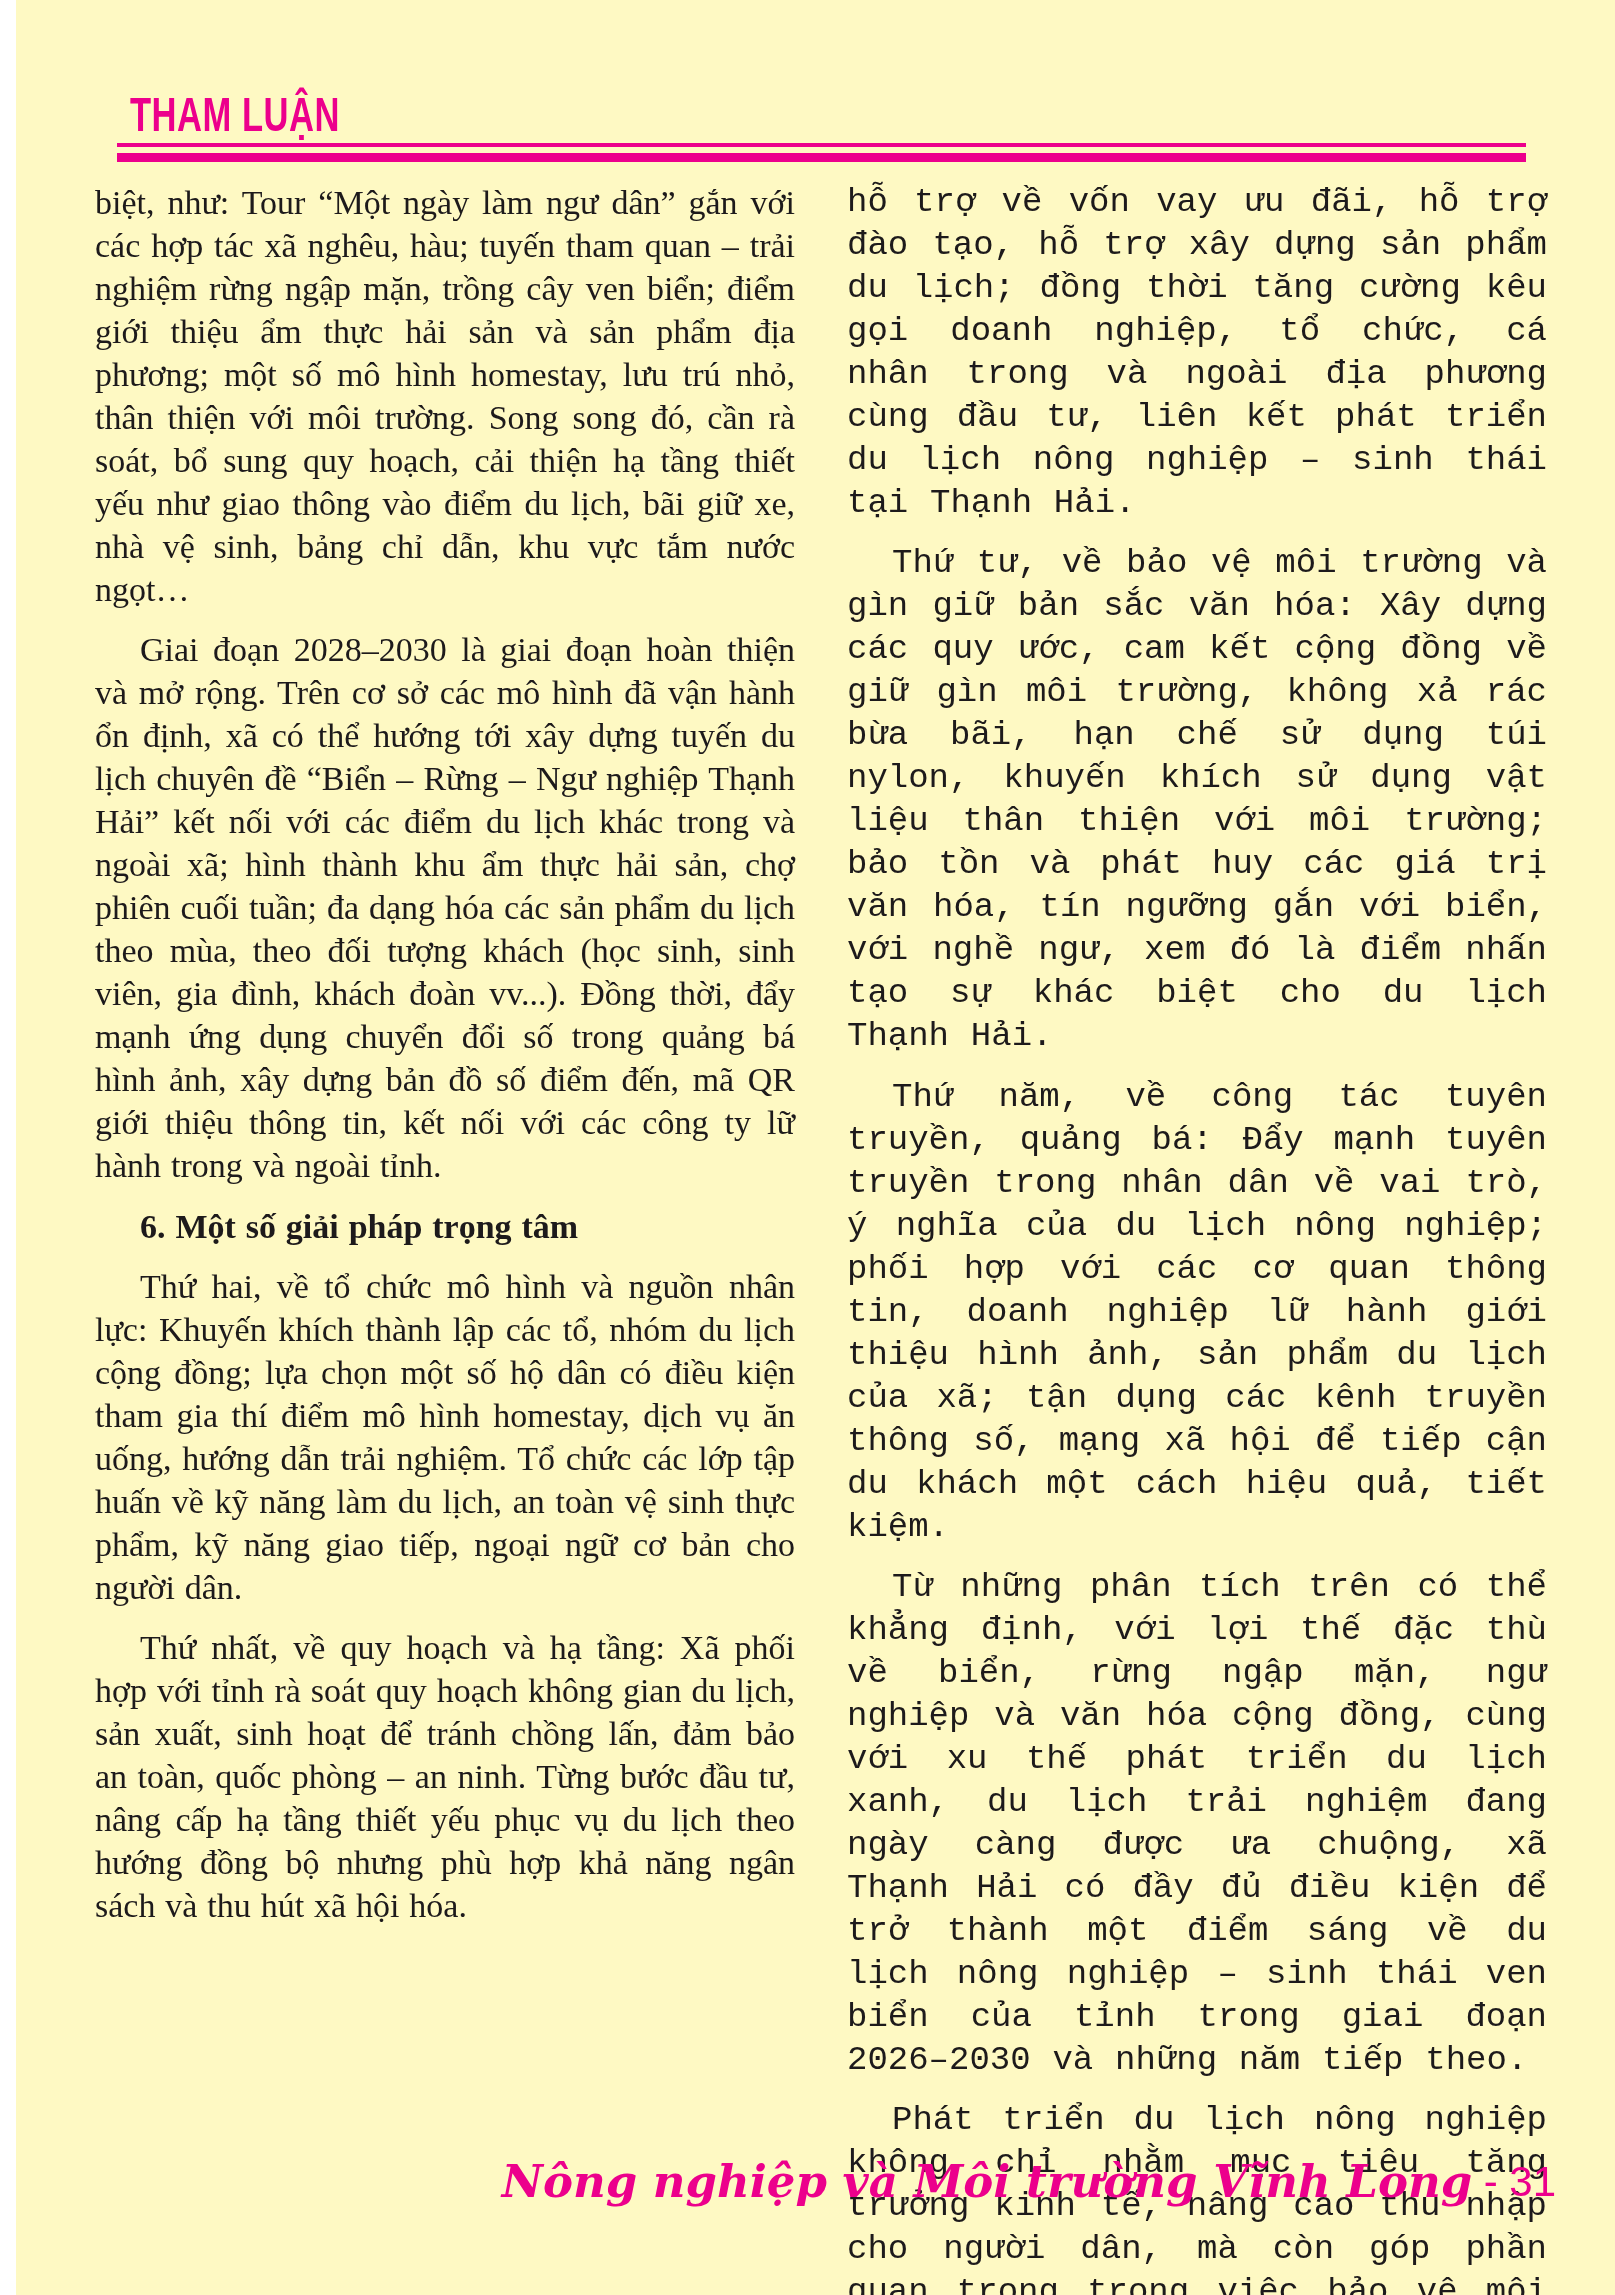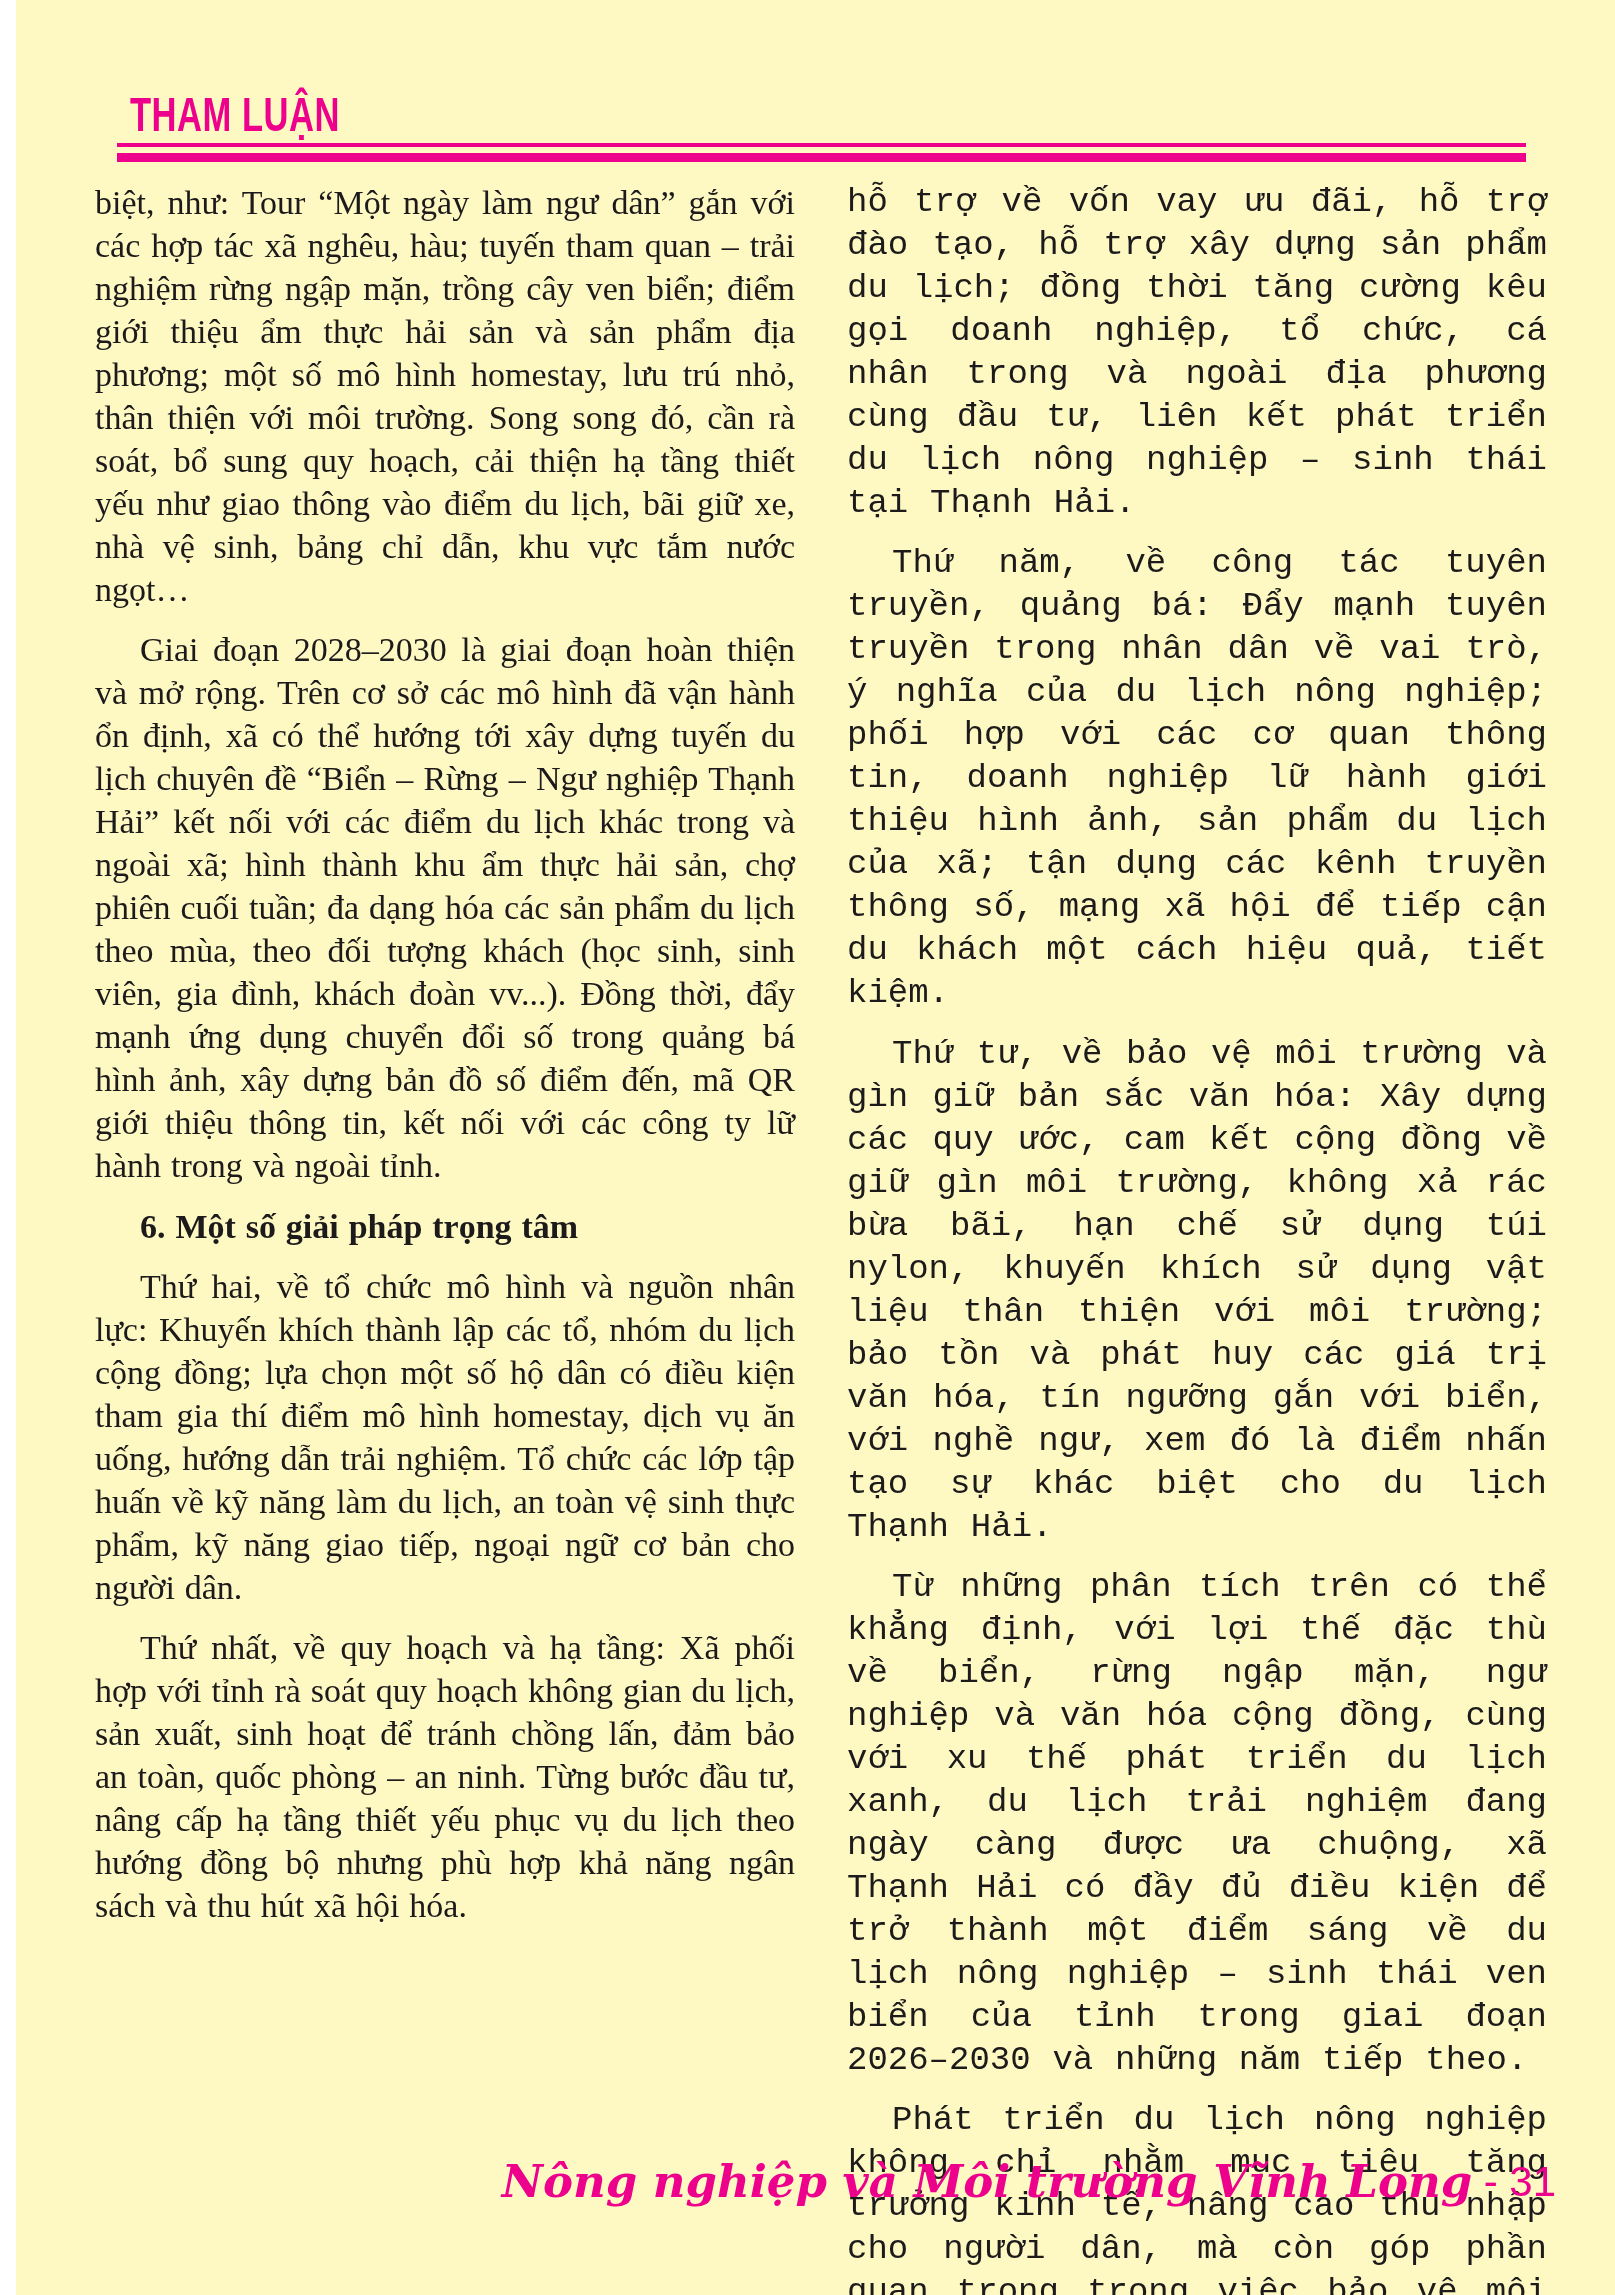--- a/index.html
+++ b/index.html
@@ -85,22 +85,22 @@
   <div class="col left">
     <p class="noindent">biệt, như: Tour “Một ngày làm ngư dân” gắn với các hợp tác xã nghêu, hàu; tuyến tham quan – trải nghiệm rừng ngập mặn, trồng cây ven biển; điểm giới thiệu ẩm thực hải sản và sản phẩm địa phương; một số mô hình homestay, lưu trú nhỏ, thân thiện với môi trường. Song song đó, cần rà soát, bổ sung quy hoạch, cải thiện hạ tầng thiết yếu như giao thông vào điểm du lịch, bãi giữ xe, nhà vệ sinh, bảng chỉ dẫn, khu vực tắm nước ngọt…</p>
     <p>Giai đoạn 2028–2030 là giai đoạn hoàn thiện và mở rộng. Trên cơ sở các mô hình đã vận hành ổn định, xã có thể hướng tới xây dựng tuyến du lịch chuyên đề “Biển – Rừng – Ngư nghiệp Thạnh Hải” kết nối với các điểm du lịch khác trong và ngoài xã; hình thành khu ẩm thực hải sản, chợ phiên cuối tuần; đa dạng hóa các sản phẩm du lịch theo mùa, theo đối tượng khách (học sinh, sinh viên, gia đình, khách đoàn vv...). Đồng thời, đẩy mạnh ứng dụng chuyển đổi số trong quảng bá hình ảnh, xây dựng bản đồ số điểm đến, mã QR giới thiệu thông tin, kết nối với các công ty lữ hành trong và ngoài tỉnh.</p>
     <p class="heading">6. Một số giải pháp trọng tâm</p>
     <p>Thứ hai, về tổ chức mô hình và nguồn nhân lực: Khuyến khích thành lập các tổ, nhóm du lịch cộng đồng; lựa chọn một số hộ dân có điều kiện tham gia thí điểm mô hình homestay, dịch vụ ăn uống, hướng dẫn trải nghiệm. Tổ chức các lớp tập huấn về kỹ năng làm du lịch, an toàn vệ sinh thực phẩm, kỹ năng giao tiếp, ngoại ngữ cơ bản cho người dân.</p>
     <p>Thứ nhất, về quy hoạch và hạ tầng: Xã phối hợp với tỉnh rà soát quy hoạch không gian du lịch, sản xuất, sinh hoạt để tránh chồng lấn, đảm bảo an toàn, quốc phòng – an ninh. Từng bước đầu tư, nâng cấp hạ tầng thiết yếu phục vụ du lịch theo hướng đồng bộ nhưng phù hợp khả năng ngân sách và thu hút xã hội hóa.</p>
   </div>
 
   <div class="col right">
     <p class="noindent">hỗ trợ về vốn vay ưu đãi, hỗ trợ đào tạo, hỗ trợ xây dựng sản phẩm du lịch; đồng thời tăng cường kêu gọi doanh nghiệp, tổ chức, cá nhân trong và ngoài địa phương cùng đầu tư, liên kết phát triển du lịch nông nghiệp – sinh thái tại Thạnh Hải.</p>
+    <p>Thứ tư, về bảo vệ môi trường và gìn giữ bản sắc văn hóa: Xây dựng các quy ước, cam kết cộng đồng về giữ gìn môi trường, không xả rác bừa bãi, hạn chế sử dụng túi nylon, khuyến khích sử dụng vật liệu thân thiện với môi trường; bảo tồn và phát huy các giá trị văn hóa, tín ngưỡng gắn với biển, với nghề ngư, xem đó là điểm nhấn tạo sự khác biệt cho du lịch Thạnh Hải.</p>
     <p>Thứ năm, về công tác tuyên truyền, quảng bá: Đẩy mạnh tuyên truyền trong nhân dân về vai trò, ý nghĩa của du lịch nông nghiệp; phối hợp với các cơ quan thông tin, doanh nghiệp lữ hành giới thiệu hình ảnh, sản phẩm du lịch của xã; tận dụng các kênh truyền thông số, mạng xã hội để tiếp cận du khách một cách hiệu quả, tiết kiệm.</p>
-    <p>Thứ tư, về bảo vệ môi trường và gìn giữ bản sắc văn hóa: Xây dựng các quy ước, cam kết cộng đồng về giữ gìn môi trường, không xả rác bừa bãi, hạn chế sử dụng túi nylon, khuyến khích sử dụng vật liệu thân thiện với môi trường; bảo tồn và phát huy các giá trị văn hóa, tín ngưỡng gắn với biển, với nghề ngư, xem đó là điểm nhấn tạo sự khác biệt cho du lịch Thạnh Hải.</p>
     <p>Từ những phân tích trên có thể khẳng định, với lợi thế đặc thù về biển, rừng ngập mặn, ngư nghiệp và văn hóa cộng đồng, cùng với xu thế phát triển du lịch xanh, du lịch trải nghiệm đang ngày càng được ưa chuộng, xã Thạnh Hải có đầy đủ điều kiện để trở thành một điểm sáng về du lịch nông nghiệp – sinh thái ven biển của tỉnh trong giai đoạn 2026–2030 và những năm tiếp theo.</p>
     <p>Phát triển du lịch nông nghiệp không chỉ nhằm mục tiêu tăng trưởng kinh tế, nâng cao thu nhập cho người dân, mà còn góp phần quan trọng trong việc bảo vệ môi trường, gìn giữ bản sắc văn hóa, củng cố khối đoàn kết cộng đồng và xây dựng hình ảnh một vùng quê ven biển thân thiện, mến khách, giàu bản sắc. Để làm được điều đó, cần có sự vào cuộc đồng bộ của cả hệ thống chính trị, sự đồng thuận và chủ động tham gia của người dân, cùng với sự hỗ trợ, đồng hành của các doanh nghiệp, tổ chức, cá nhân trong và ngoài địa phương./.</p>
   </div>
 
   <div class="page-footer">
     <span class="journal">Nông nghiệp và Môi trường Vĩnh Long</span>
     <span class="pagenum">- 31</span>
   </div>
 
 </div>

